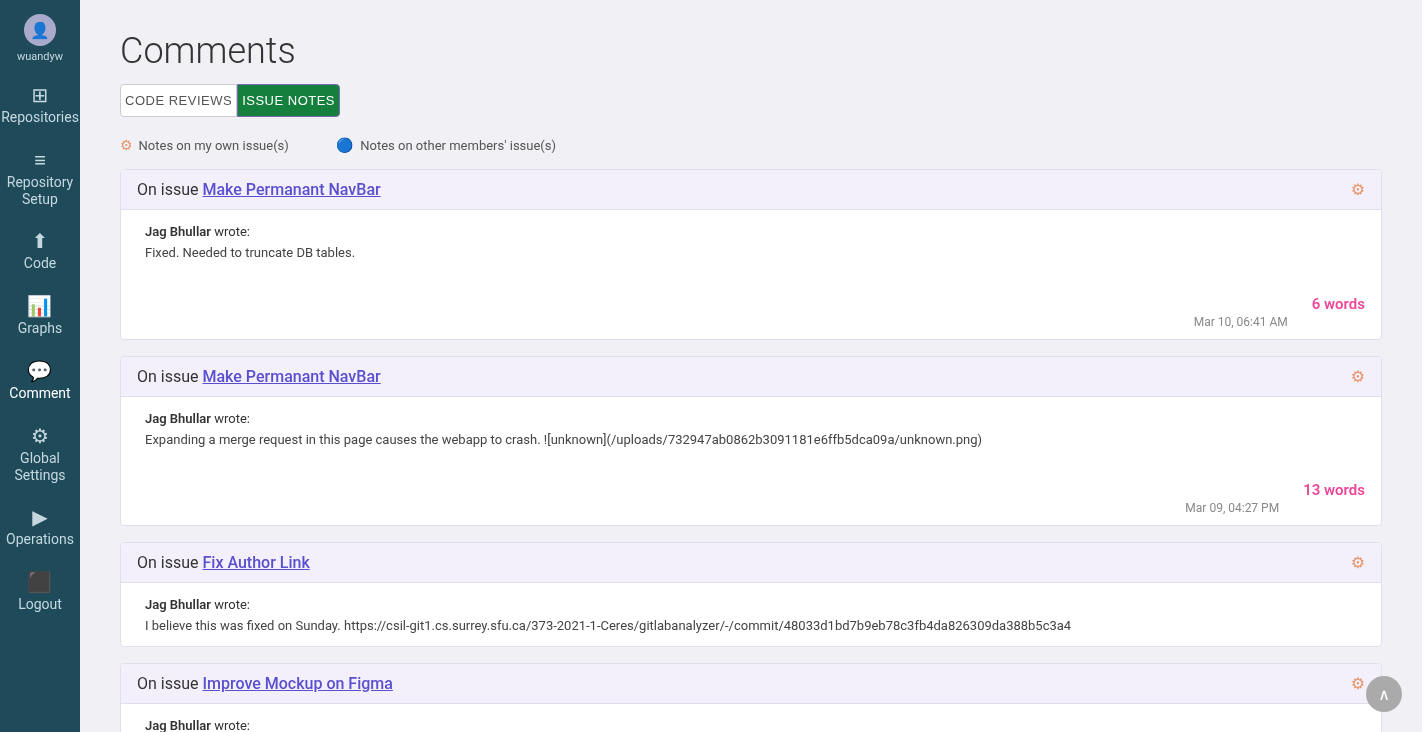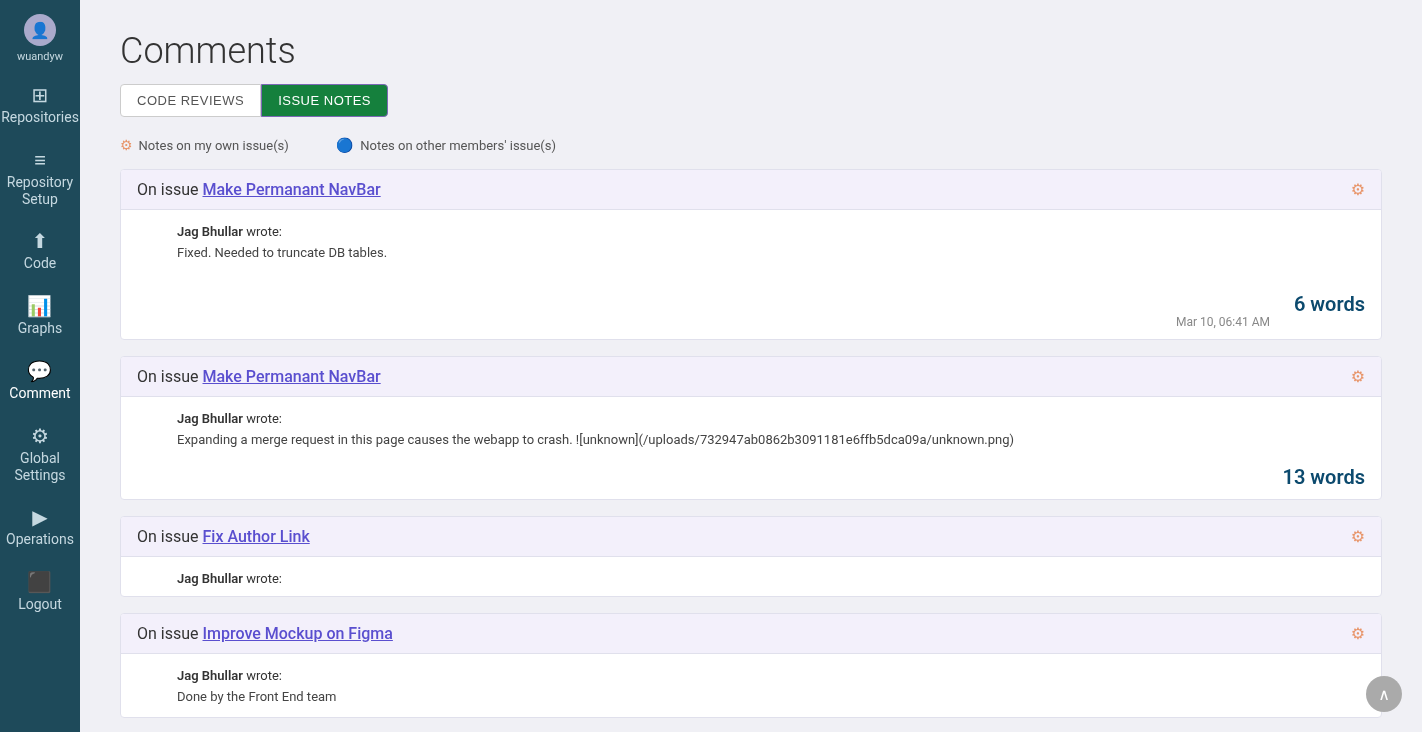--- a/index.html
+++ b/index.html
@@ -76,21 +76,21 @@
     }
 
     
     .tabs {
       display: flex;
       gap: 0;
       margin-bottom: 20px;
       border: none;
     }
     .tab {
-      padding: 8px 16px;
+      padding: 8px 4px;
       font-size: 13px;
       border: 1px solid #ccc;
       cursor: pointer;
       background: #fff;
       color: #555;
       font-weight: 500;
       letter-spacing: 0.5px;
     }
     .tab:first-child { border-radius: 4px 0 0 4px; }
     .tab:last-child { border-radius: 0 4px 4px 0; }
@@ -140,21 +140,20 @@
     }
     .card-header-text a {
       color: #5a4fcf;
       text-decoration: underline;
       font-weight: 500;
     }
     .gear-icon { color: #e8956a; font-size: 16px; cursor: pointer; }
 
     .card-body {
       padding: 14px 16px 10px 24px;
-      margin-left: 32px;
     }
     .comment-author {
       font-size: 13px;
       color: #333;
     }
     .comment-author strong { font-weight: 600; }
     .comment-text {
       font-size: 13px;
       color: #444;
       margin-top: 4px;
@@ -168,23 +167,23 @@
       gap: 24px;
     }
     .timestamp {
       font-size: 12px;
       color: #888;
       text-align: right;
       flex: 1;
       margin-top: 36px;
     }
     .word-count {
-      font-size: 20px;
+      font-size: 15px;
       font-weight: 600;
-      color: #0c4a6e;
+      color: #ec4899;
       white-space: nowrap;
     }
 
     
     .scroll-top {
       position: fixed;
       bottom: 20px;
       right: 20px;
       width: 36px;
       height: 36px;
@@ -289,34 +288,36 @@
       </span>
       <span class="gear-icon">⚙</span>
     </div>
     <div class="card-body">
       <div class="comment-author">
         <strong>Jag Bhullar</strong> wrote:
       </div>
       <div class="comment-text">Expanding a merge request in this page causes the webapp to crash. ![unknown](/uploads/732947ab0862b3091181e6ffb5dca09a/unknown.png)</div>
     </div>
     <div class="card-footer">
+      <span class="timestamp">Mar 09, 04:27 PM</span>
       <span class="word-count">13 words</span>
     </div>
   </div>
         <div class="comment-card">
     <div class="card-header">
       <span class="card-header-text">
         On issue <a href="#">Fix Author Link</a>
       </span>
       <span class="gear-icon">⚙</span>
     </div>
     <div class="card-body">
       <div class="comment-author">
         <strong>Jag Bhullar</strong> wrote:
       </div>
+      <div class="comment-text">I believe this was fixed on Sunday. https://csil-git1.cs.surrey.sfu.ca/373-2021-1-Ceres/gitlabanalyzer/-/commit/48033d1bd7b9eb78c3fb4da826309da388b5c3a4</div>
     </div>
   </div>
         <div class="comment-card">
     <div class="card-header">
       <span class="card-header-text">
         On issue <a href="#">Improve Mockup on Figma</a>
       </span>
       <span class="gear-icon">⚙</span>
     </div>
     <div class="card-body">

